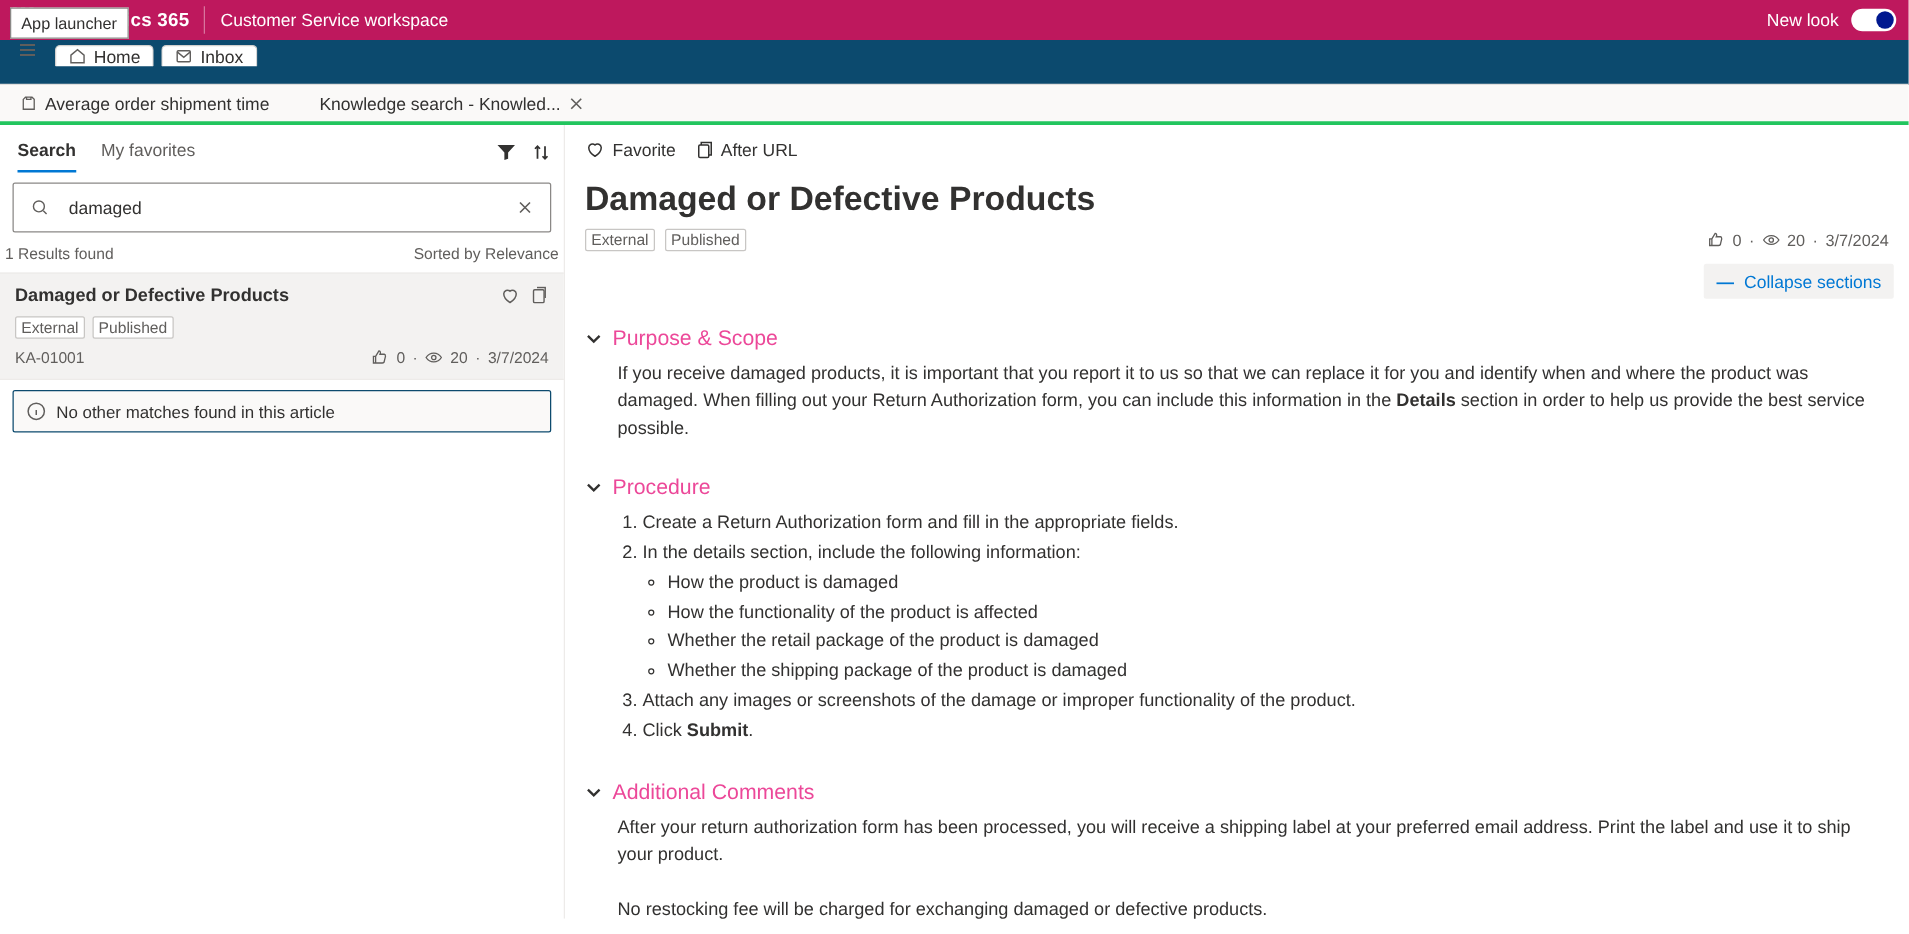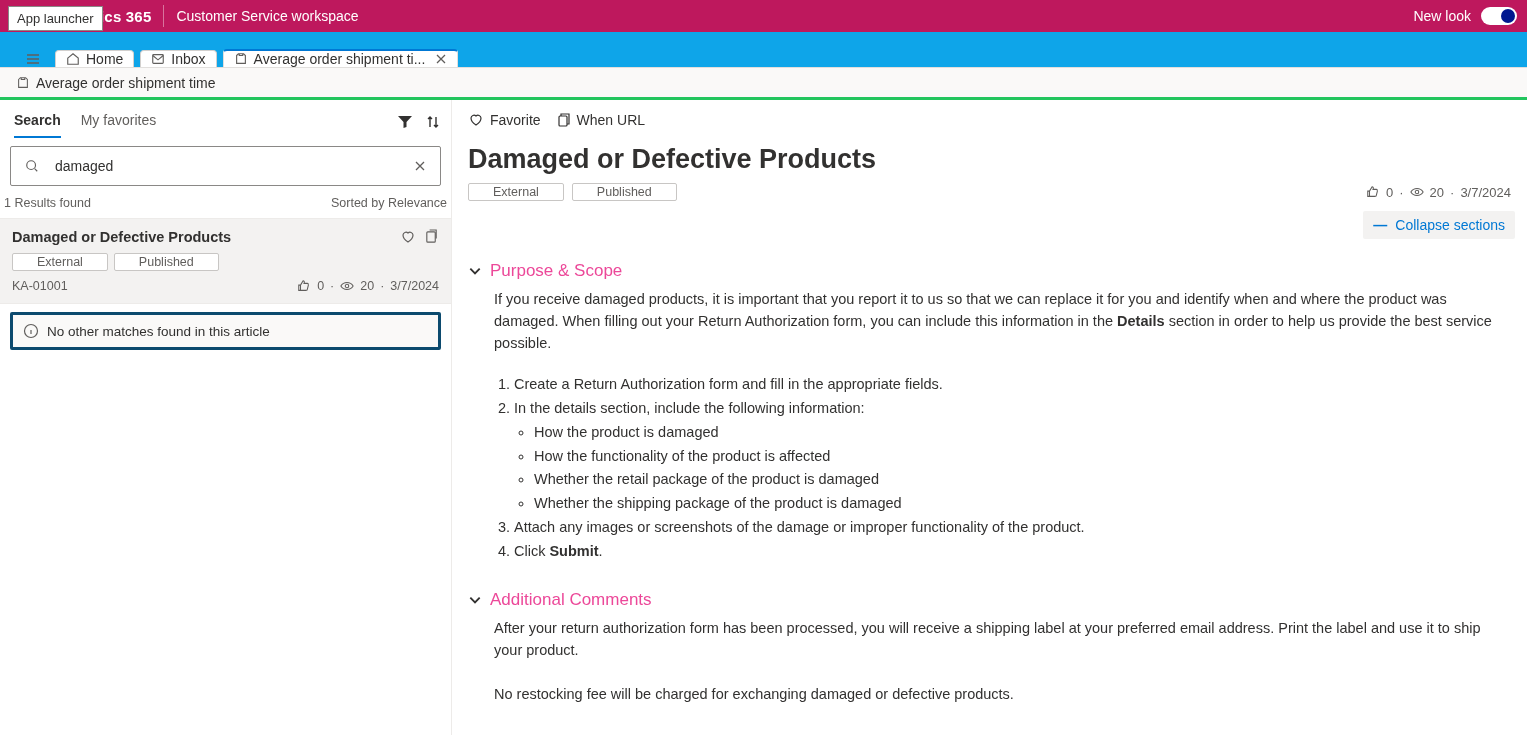--- a/index.html
+++ b/index.html
@@ -12,21 +12,21 @@
 .app-launcher-tip { position: absolute; top: 6px; left: 8px; background: #fff; color: #323130; padding: 4px 8px; border: 1px solid #8a8886; font-size: 13px; z-index: 50; }
 .brand { font-weight: 600; font-size: 15px; letter-spacing: .2px; }
 .divider-v { width: 1px; height: 22px; background: rgba(255,255,255,.4); }
 .workspace { font-size: 14px; }
 .topbar-right { display: flex; align-items: center; gap: 10px; }
 .newlook-label { font-size: 14px; }
 .toggle { width: 36px; height: 18px; border-radius: 9px; background: #fff; position: relative; }
 .toggle-knob { position: absolute; right: 2px; top: 2px; width: 14px; height: 14px; border-radius: 50%; background: #00188f; }
 
 
-.tabbar { height: 36px; background: #0ea5e9; border-bottom: 1px solid #e1dfdd; display: flex; align-items: flex-end; gap: 6px; padding-left: 17px; }
+.tabbar { height: 36px; background: #0c4a6e; border-bottom: 1px solid #e1dfdd; display: flex; align-items: flex-start; gap: 6px; padding-left: 6px; }
 .hamburger { width: 32px; display: flex; align-items: center; justify-content: center; color: #605e5c; cursor: pointer; }
 .tab { display: flex; align-items: center; gap: 6px; padding: 0 10px; border: 1px solid #e1dfdd; border-bottom: none; border-radius: 4px 4px 0 0; background: #faf9f8; margin-top: 4px; font-size: 14px; cursor: pointer; }
 .tab svg { flex-shrink: 0; }
 .tab.ghost { border-color: #d2d0ce; background: #fff; }
 .tab.active { border-top: 2px solid #0078d4; background: #fff; }
 .tab .close { margin-left: 4px; color: #605e5c; }
 
 
 .subtabbar { height: 32px; background: #faf9f8; border-bottom: 3px solid #22c55e; display: flex; align-items: stretch; gap: 20px; padding-left: 6px; }
 .subtab { display: flex; align-items: center; gap: 6px; padding: 0 10px; font-size: 14px; color: #323130; cursor: pointer; }
@@ -52,24 +52,24 @@
 
 .result-meta { display: flex; justify-content: space-between; padding: 4px 4px 8px; font-size: 12.5px; color: #605e5c; }
 
 
 .result-card { background: #f3f2f1; padding: 10px 12px 10px; border-top: 1px solid #edebe9; border-bottom: 1px solid #edebe9; }
 .result-title-row { display: flex; justify-content: space-between; align-items: center; }
 .result-title { font-weight: 600; font-size: 14.5px; }
 .result-actions { display: flex; gap: 8px; color: #605e5c; }
 .result-snippet { margin-top: 6px; font-size: 13.5px; color: #323130; line-height: 1.45; }
 .chips { margin-top: 8px; display: flex; gap: 6px; }
-.chip { border: 1px solid #c8c6c4; border-radius: 2px; padding: 1px 24px; font-size: 12.5px; background: #fff; color: #605e5c; }
+.chip { border: 1px solid #c8c6c4; border-radius: 2px; padding: 1px 4px; font-size: 12.5px; background: #fff; color: #605e5c; }
 .result-footer { margin-top: 8px; display: flex; justify-content: space-between; align-items: flex-start; font-size: 12.5px; color: #605e5c; }
 .result-stats { display: flex; gap: 6px; align-items: center; }
-.no-more { margin: 8px 10px 0; border: 3px solid #0c4a6e; border-radius: 2px; padding: 8px 10px; display: flex; gap: 8px; align-items: center; font-size: 13.5px; color: #323130; background: #faf9f8; }
+.no-more { margin: 8px 10px 0; border: 1px solid #0c4a6e; border-radius: 2px; padding: 8px 10px; display: flex; gap: 8px; align-items: center; font-size: 13.5px; color: #323130; background: #faf9f8; }
 
 
 .article-top { display: flex; align-items: center; gap: 14px; padding: 12px 16px 6px; }
 .top-action { display: flex; align-items: center; gap: 6px; font-size: 14px; color: #323130; cursor: pointer; }
 .article-title { font-size: 27px; font-weight: 600; padding: 10px 16px 4px; }
 .article-tags-row { display: flex; justify-content: space-between; align-items: center; padding: 4px 16px 8px; }
 .article-tags { display: flex; gap: 8px; }
 .article-stats { display: flex; gap: 6px; align-items: center; font-size: 13px; color: #605e5c; }
 .collapse-wrap { display: flex; justify-content: flex-end; padding: 2px 12px 8px; }
 .collapse-btn { background: #f3f2f1; border-radius: 2px; padding: 6px 10px; color: #0078d4; display: flex; align-items: center; gap: 8px; cursor: pointer; font-size: 14px; }
@@ -128,39 +128,36 @@
       </svg>
     <span>Home</span>
   </div>
   <div class="tab ghost">
     <svg width="14" height="14" viewBox="0 0 16 16" fill="none" stroke="#605e5c" stroke-width="1.3">
         <rect x="2" y="3" width="12" height="10" rx="1"></rect>
         <path d="M2 4l6 5 6-5"></path>
       </svg>
     <span>Inbox</span>
   </div>
-  <div class="tab active">
-    <svg width="14" height="14" viewBox="0 0 16 16" fill="none" stroke="#605e5c" stroke-width="1.3">
-        <path d="M3 4l2-2h6l2 2v9H3zM6 2v2h4V2"></path>
-      </svg>
-    <span>Average order shipment ti...</span>
-    <span class="close">
-      <svg width="12" height="12" viewBox="0 0 12 12" stroke="#605e5c" stroke-width="1.3">
-          <path d="M2 2l8 8M10 2l-8 8"></path>
-        </svg>
-    </span>
-  </div>
 </div>
 
 <div class="subtabbar">
   <div class="subtab link">
     <svg width="14" height="14" viewBox="0 0 16 16" fill="none" stroke="#605e5c" stroke-width="1.2">
         <path d="M3 4l2-2h6l2 2v9H3zM6 2v2h4V2"></path>
       </svg>
     <span>Average order shipment time</span>
+  </div>
+  <div class="subtab">
+    <span>Knowledge search - Knowled...</span>
+    <span class="close">
+      <svg width="12" height="12" viewBox="0 0 12 12" stroke="#605e5c" stroke-width="1.3">
+          <path d="M2 2l8 8M10 2l-8 8"></path>
+        </svg>
+    </span>
   </div>
 </div>
 
 <div class="main">
 
   <div class="leftpane">
     <div class="ks-header">
       <div class="ks-tabs">
         <div class="ks-tab active">Search</div>
         <div class="ks-tab">My favorites</div>
@@ -252,21 +249,21 @@
         <svg width="16" height="16" viewBox="0 0 16 16" fill="none" stroke="#323130" stroke-width="1.2">
             <path d="M8 13s-5-3-5-7a3 3 0 015-2 3 3 0 015 2c0 4-5 7-5 7z"></path>
           </svg>
         <span>Favorite</span>
       </div>
       <div class="top-action">
         <svg width="16" height="16" viewBox="0 0 16 16" fill="none" stroke="#323130" stroke-width="1.2">
             <rect x="4" y="4" width="8" height="10" rx="1"></rect>
             <path d="M6 4V2h8v10h-2"></path>
           </svg>
-        <span>When URL</span>
+        <span>After URL</span>
       </div>
     </div>
 
     <div class="article-title">Damaged or Defective Products</div>
 
     <div class="article-tags-row">
       <div class="article-tags">
         <span class="chip">External</span>
         <span class="chip">Published</span>
       </div>
@@ -299,20 +296,26 @@
             <path d="M2 4l4 4 4-4"></path>
           </svg>
         <span>Purpose &amp; Scope</span>
       </div>
       <div class="section-body">
         <p><span>If you receive damaged products, it is important that you report it to us so that we can replace it for you and identify when and where the product was damaged. When filling out your Return Authorization form, you can include this information in the </span><span class="bold">Details</span><span> section in order to help us provide the best service possible.</span></p>
       </div>
     </div>
 
     <div class="section">
+      <div class="section-h">
+        <svg width="14" height="14" viewBox="0 0 12 12" fill="none" stroke="#323130" stroke-width="1.6">
+            <path d="M2 4l4 4 4-4"></path>
+          </svg>
+        <span>Procedure</span>
+      </div>
       <div class="section-body">
         <ol>
           <li>Create a Return Authorization form and fill in the appropriate fields.</li>
           <li>
             <span>In the details section, include the following information:</span>
             <ul>
               <li>How the product is damaged</li>
               <li>How the functionality of the product is affected</li>
               <li>Whether the retail package of the product is damaged</li>
               <li>Whether the shipping package of the product is damaged</li>

